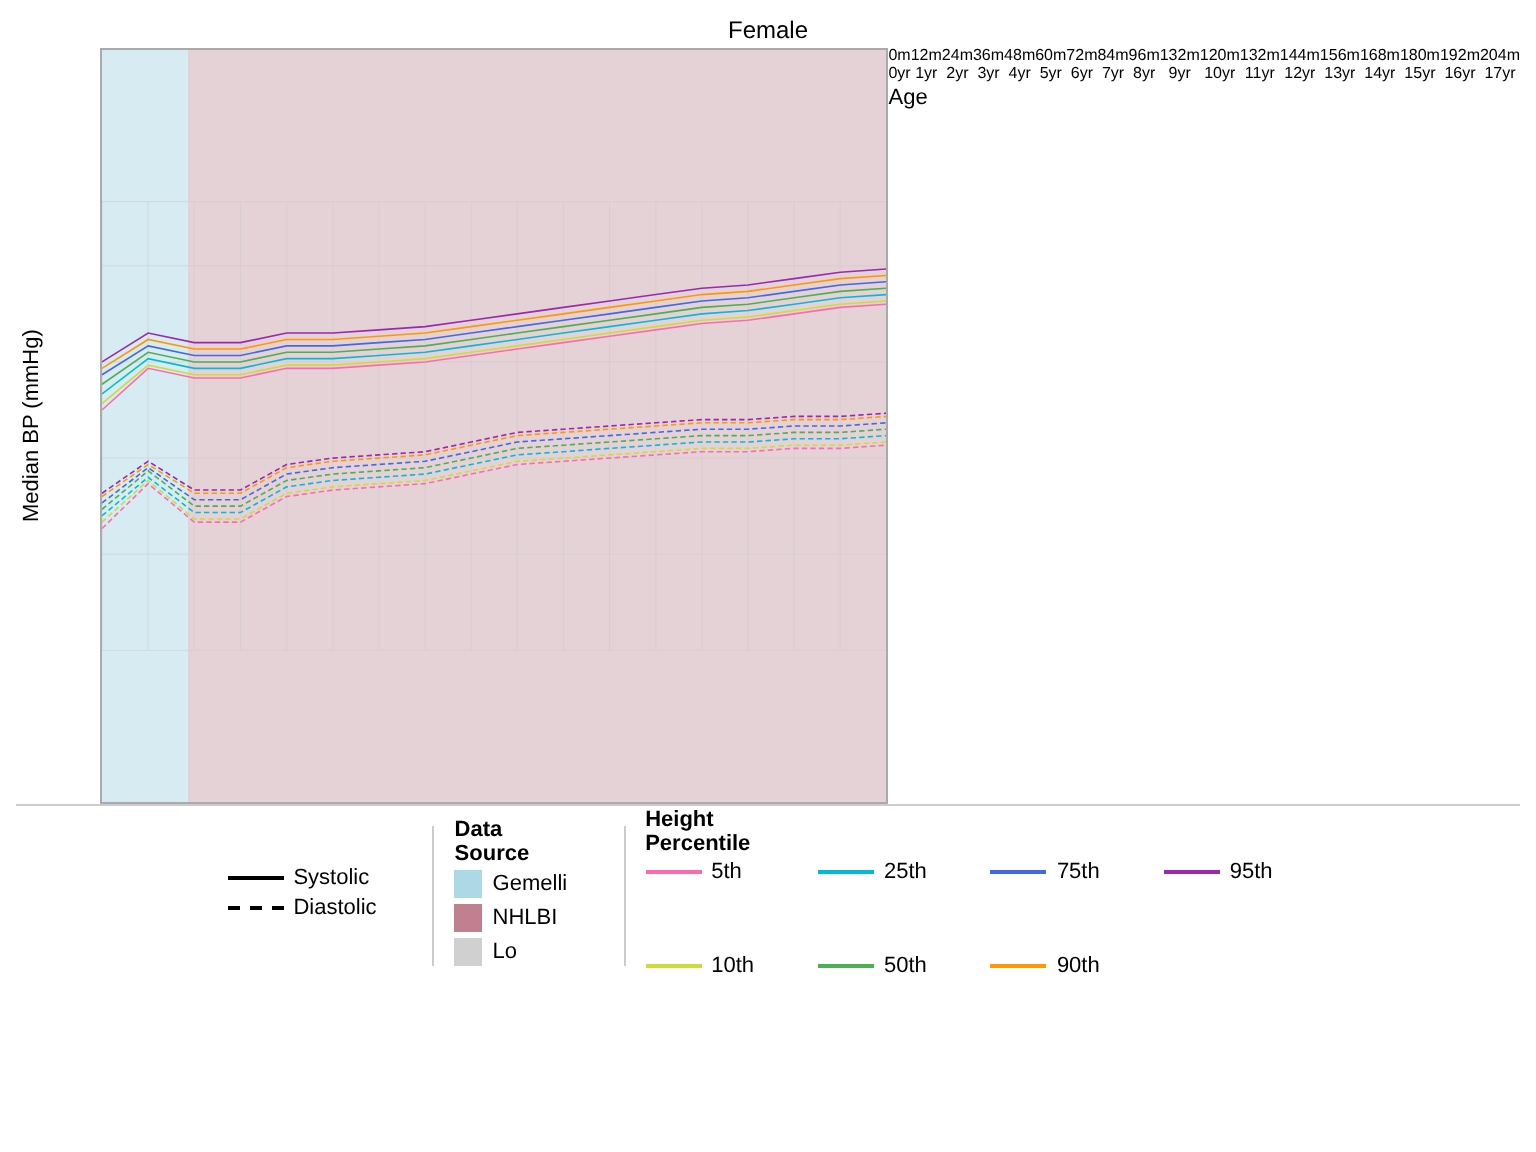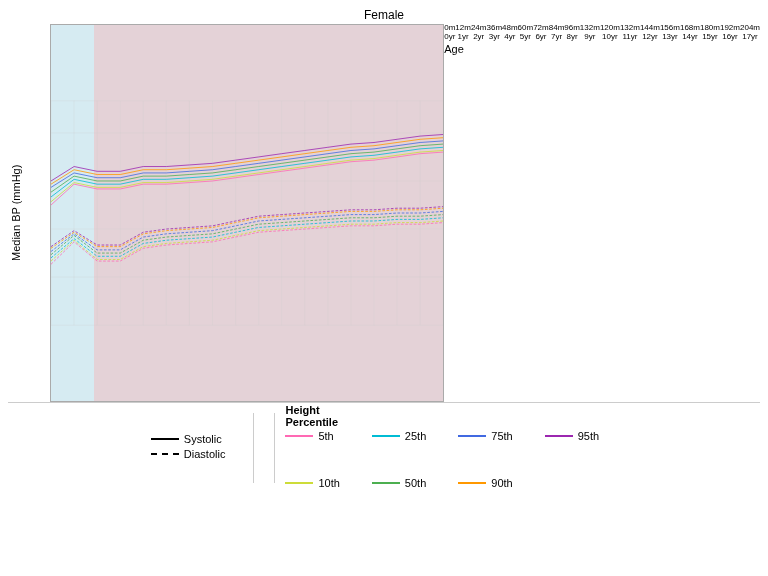--- a/index.html
+++ b/index.html
@@ -248,20 +248,35 @@
         <span>Systolic</span>
       </div>
       <div class="legend-item">
         <div class="legend-line-dashed"></div>
         <span>Diastolic</span>
       </div>
     </div>
 
     <div class="legend-divider"></div>
 
+    <div class="legend-section">
+      <div class="legend-title">Data<br>Source</div>
+      <div class="legend-item">
+        <div class="legend-swatch" style="background:#add8e6;"></div>
+        <span>Gemelli</span>
+      </div>
+      <div class="legend-item">
+        <div class="legend-swatch" style="background:#c08090;"></div>
+        <span>NHLBI</span>
+      </div>
+      <div class="legend-item">
+        <div class="legend-swatch" style="background:#d0d0d0;"></div>
+        <span>Lo</span>
+      </div>
+    </div>
 
     <div class="legend-divider"></div>
 
     <div class="legend-section">
       <div class="legend-title">Height<br>Percentile</div>
       <div class="legend-grid">
         <div class="legend-item">
           <div class="legend-line" style="background:#ff69b4;"></div>
           <span>5th</span>
         </div>

